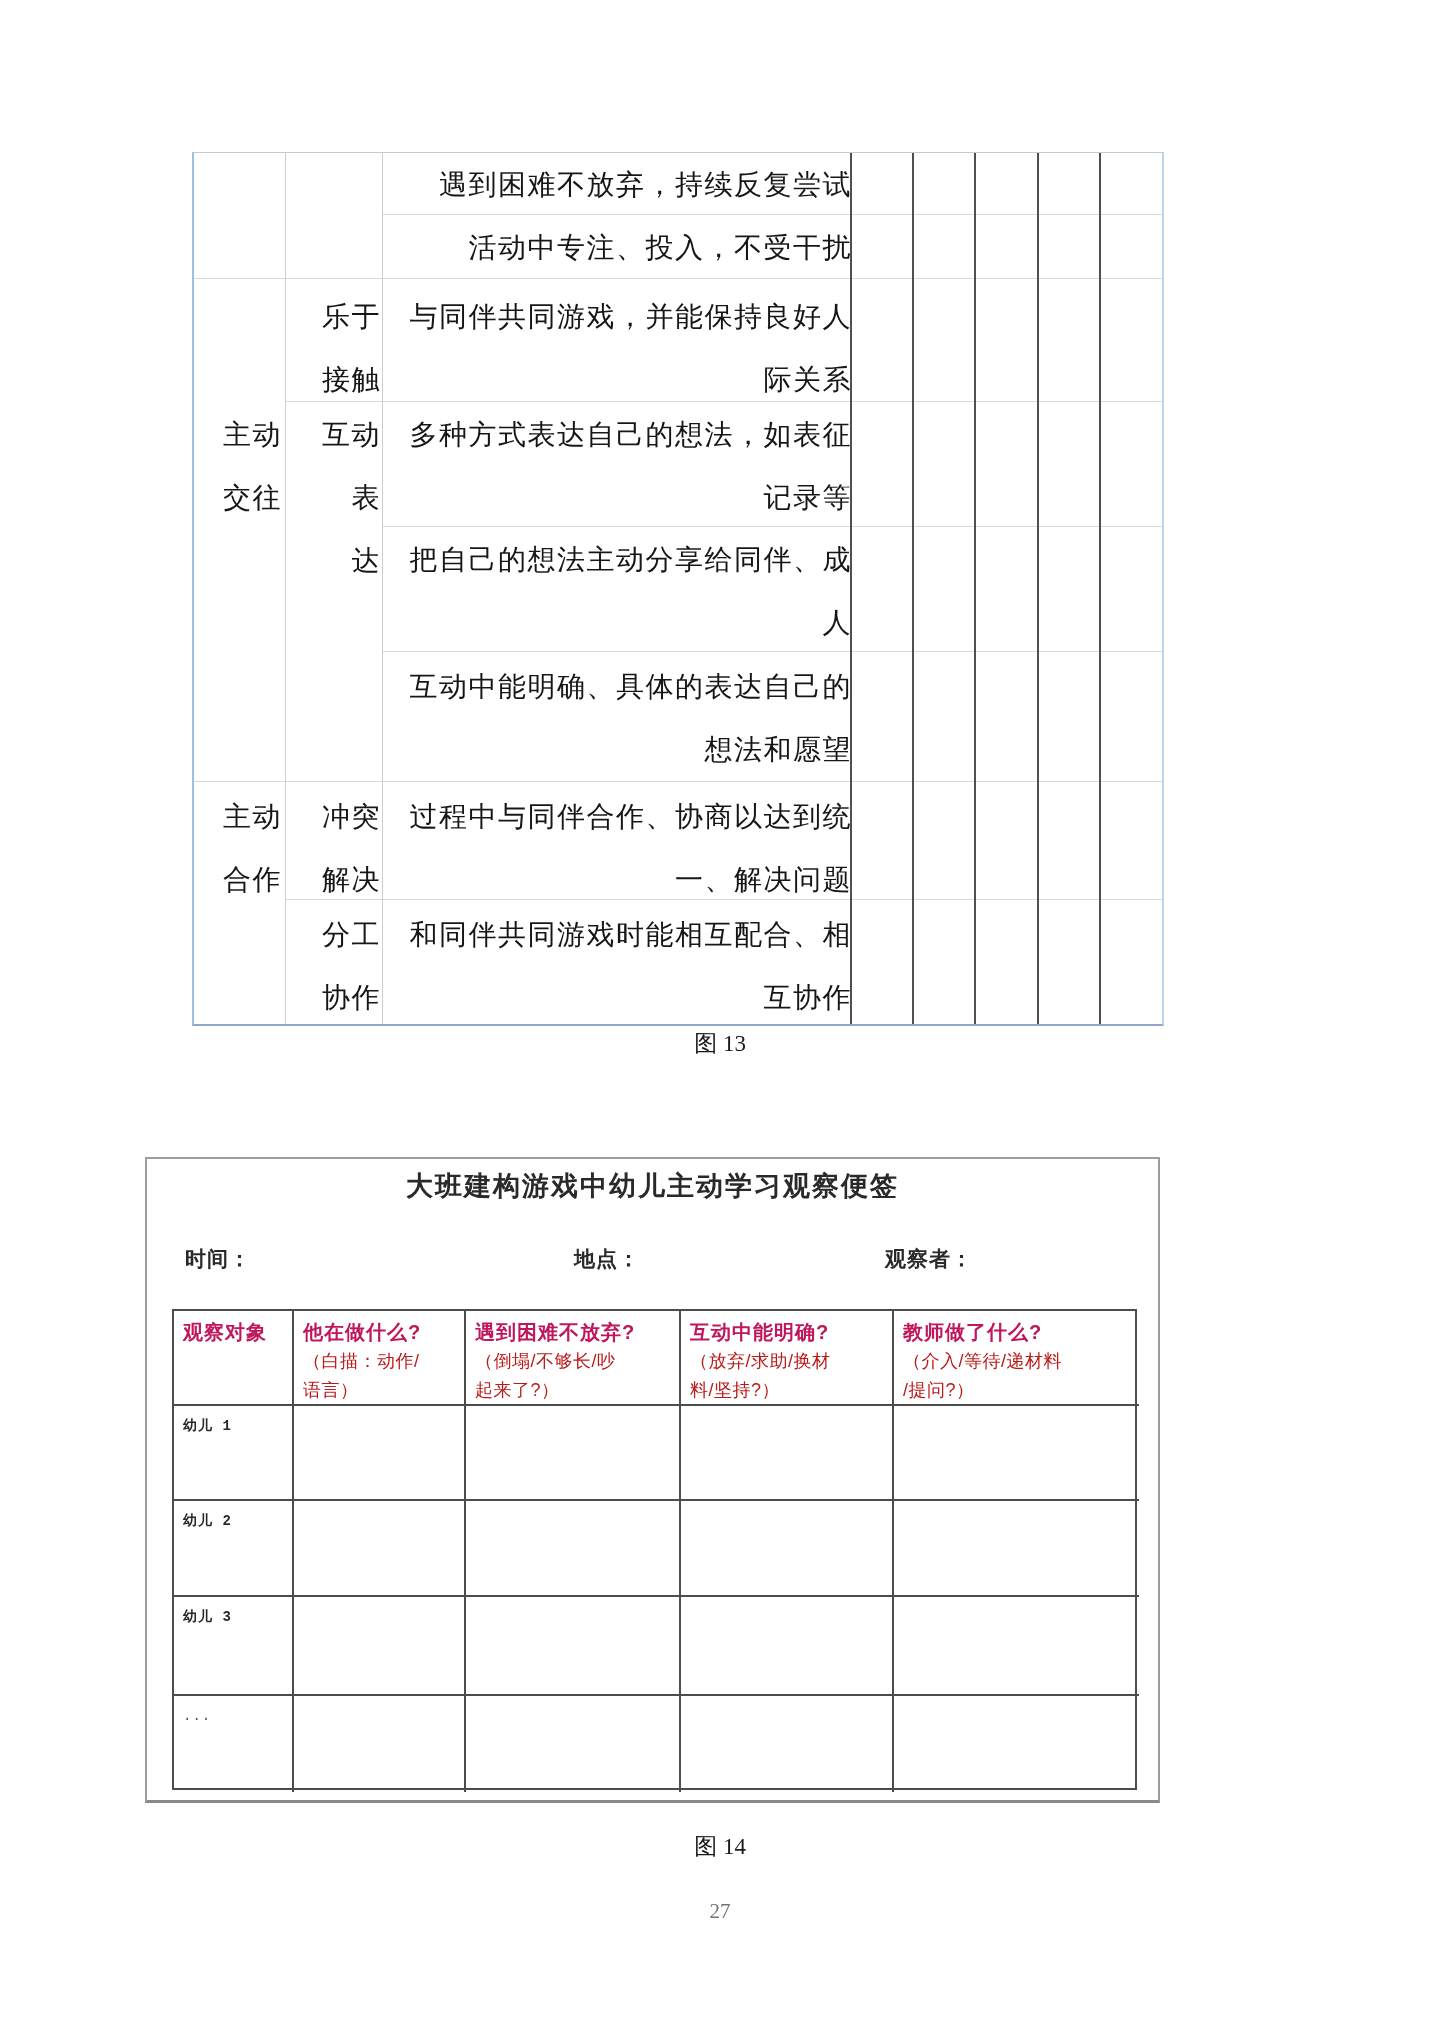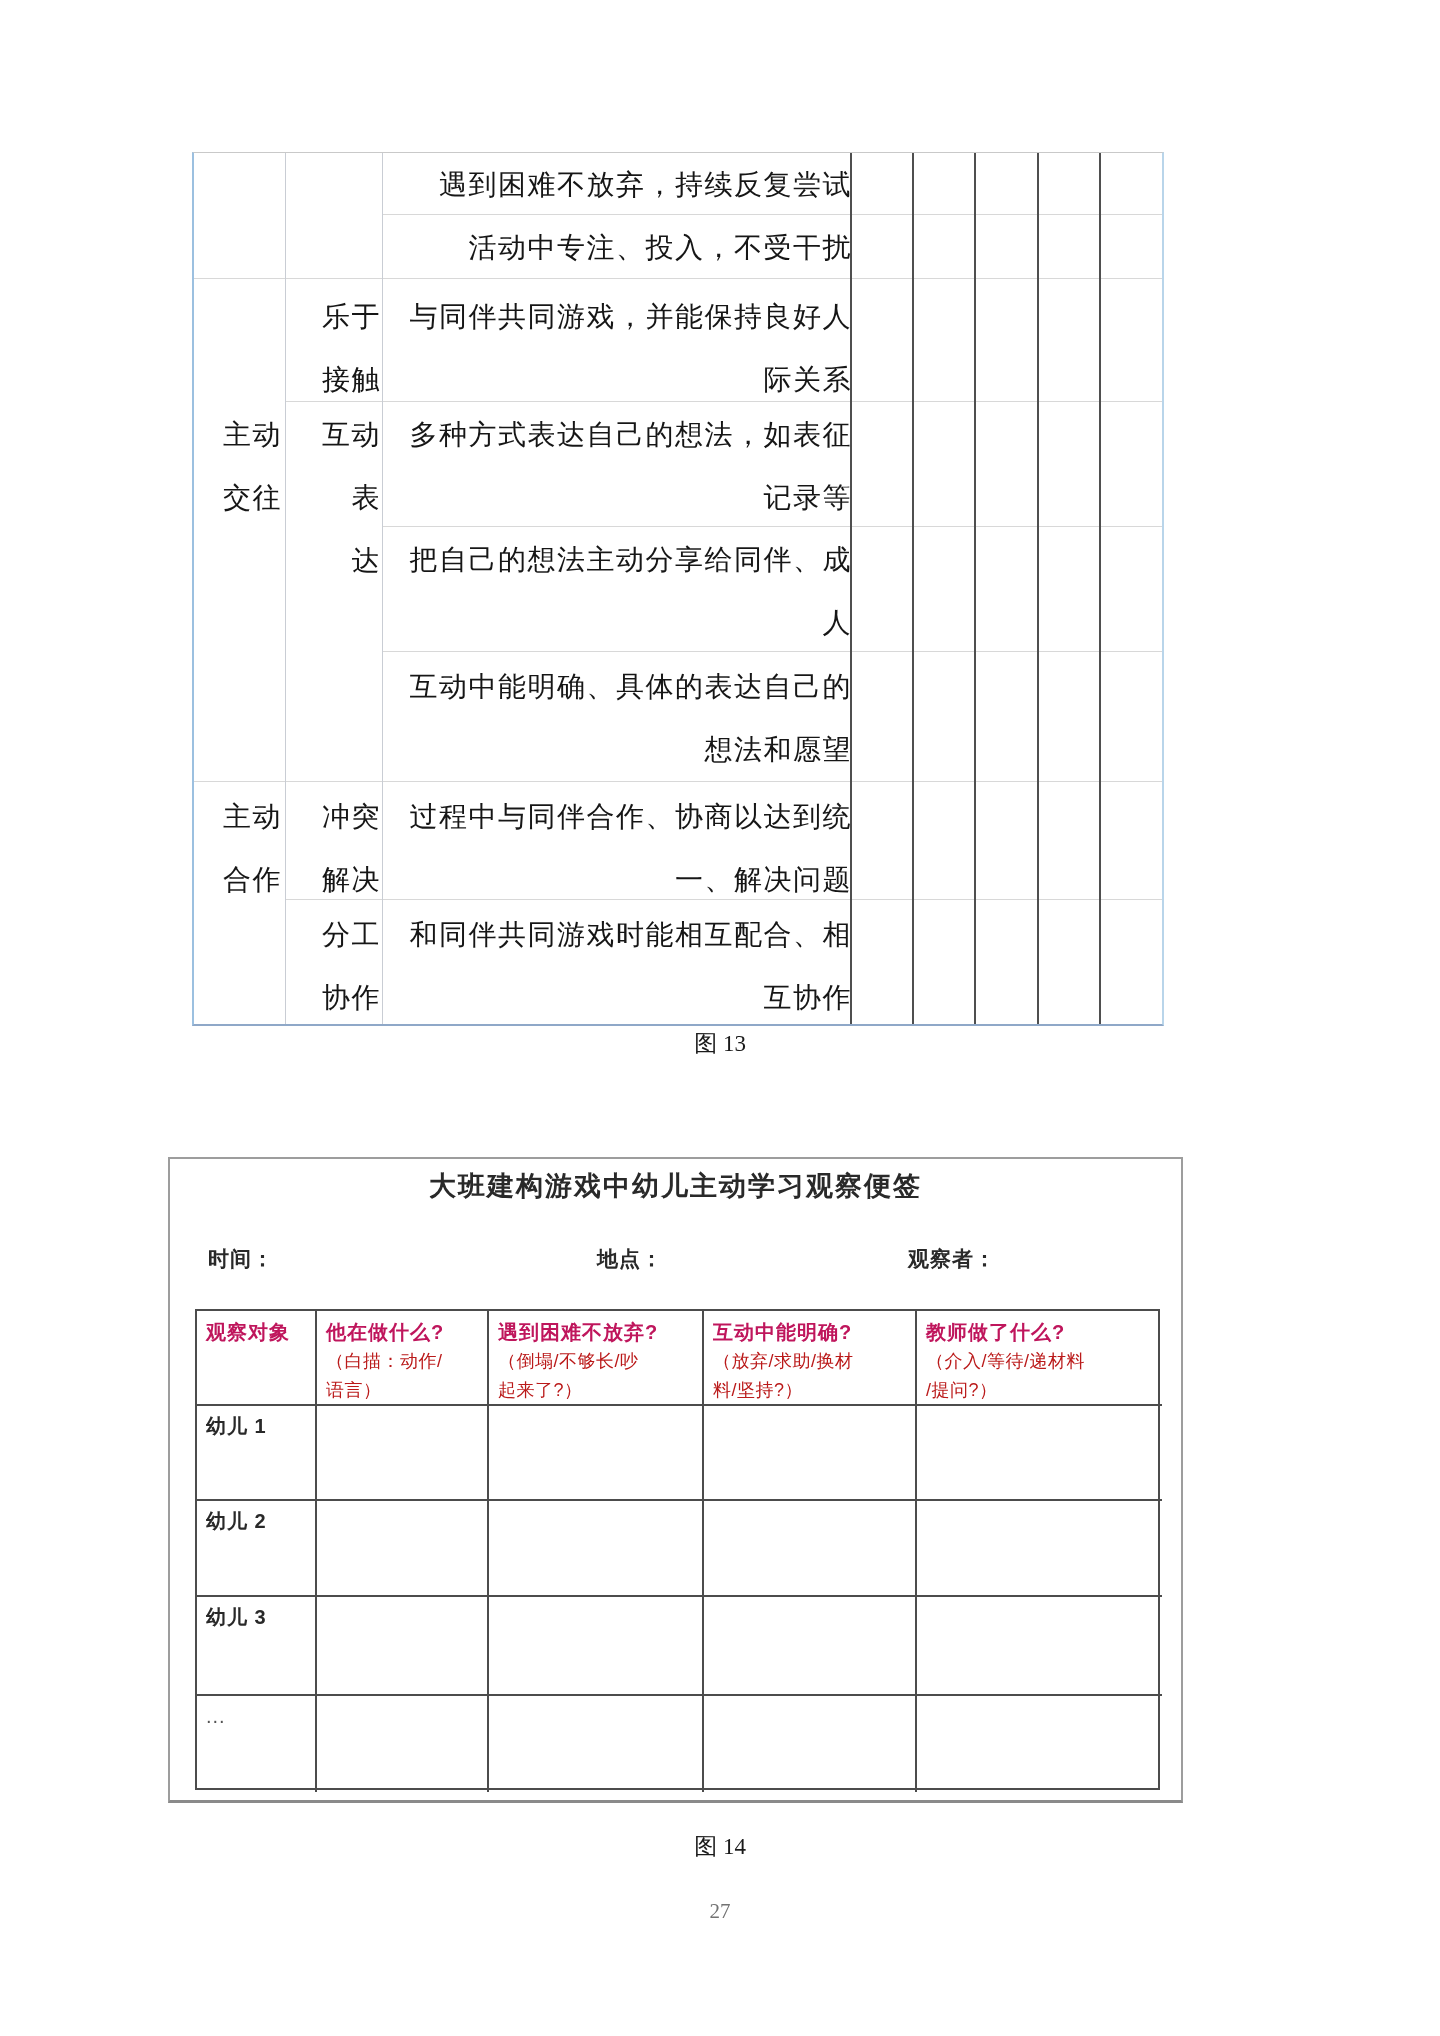--- a/index.html
+++ b/index.html
@@ -23,21 +23,21 @@
     position:absolute;font-size:28px;line-height:63px;letter-spacing:1.5px;
     white-space:pre-line;color:#161616;text-align:right;
   }
 
   
   .cap{position:absolute;left:0;width:1440px;text-align:center;font-size:23px;color:#1a1a1a;}
   .pagenum{position:absolute;left:0;width:1440px;text-align:center;font-size:21px;color:#737373;}
 
   
   .t2{
-    position:absolute;left:168px;top:1157px;width:1015px;height:646px;
+    position:absolute;left:145px;top:1157px;width:1015px;height:646px;
     border:2px solid #9c9c9c;border-bottom:3px solid #8a8a8a;box-sizing:border-box;
     background:#fefefe;font-family:"Liberation Sans", sans-serif;
     filter:blur(0.3px) contrast(1.02);
     padding-left:45px;
   }
   .t2 .title{
     position:absolute;left:0;top:9px;width:100%;text-align:center;
     font-size:27px;font-weight:bold;color:#2b2b2b;letter-spacing:2px;
   }
   .t2 .field{position:absolute;top:86px;font-size:21px;font-weight:bold;color:#2b2b2b;letter-spacing:1px;}
@@ -48,21 +48,21 @@
     border:2px solid #4d4d4d;box-sizing:border-box;
   }
   .t2 .cell{
     border-right:2px solid #4d4d4d;border-bottom:2px solid #4d4d4d;
     box-sizing:border-box;padding:6px 8px 0 9px;overflow:hidden;
   }
   .t2 .grid > .cell:nth-child(5n){border-right:none;}
   .t2 .grid > .cell:nth-last-child(-n+5){border-bottom:none;}
   .t2 .ht{font-size:20px;font-weight:bold;color:#be185d;line-height:30px;letter-spacing:1px;}
   .t2 .hn{font-size:18px;color:#b91c1c;line-height:29px;white-space:pre-line;letter-spacing:0.5px;}
-  .t2 .rl{font-size:20px;font-weight:bold;color:#2b2b2b;line-height:28px;letter-spacing:1px;}
+  .t2 .rl{font-size:14px;font-weight:bold;color:#2b2b2b;line-height:28px;letter-spacing:1px;font-family:Liberation Mono, monospace;}
 </style>
 </head>
 <body>
 
 <div class="page">
 
   <div class="t1">
 
     <div class="hl" style="top:61px;left:188px;width:780px;"></div>
     <div class="hl" style="top:125px;left:0;width:968px;"></div>

